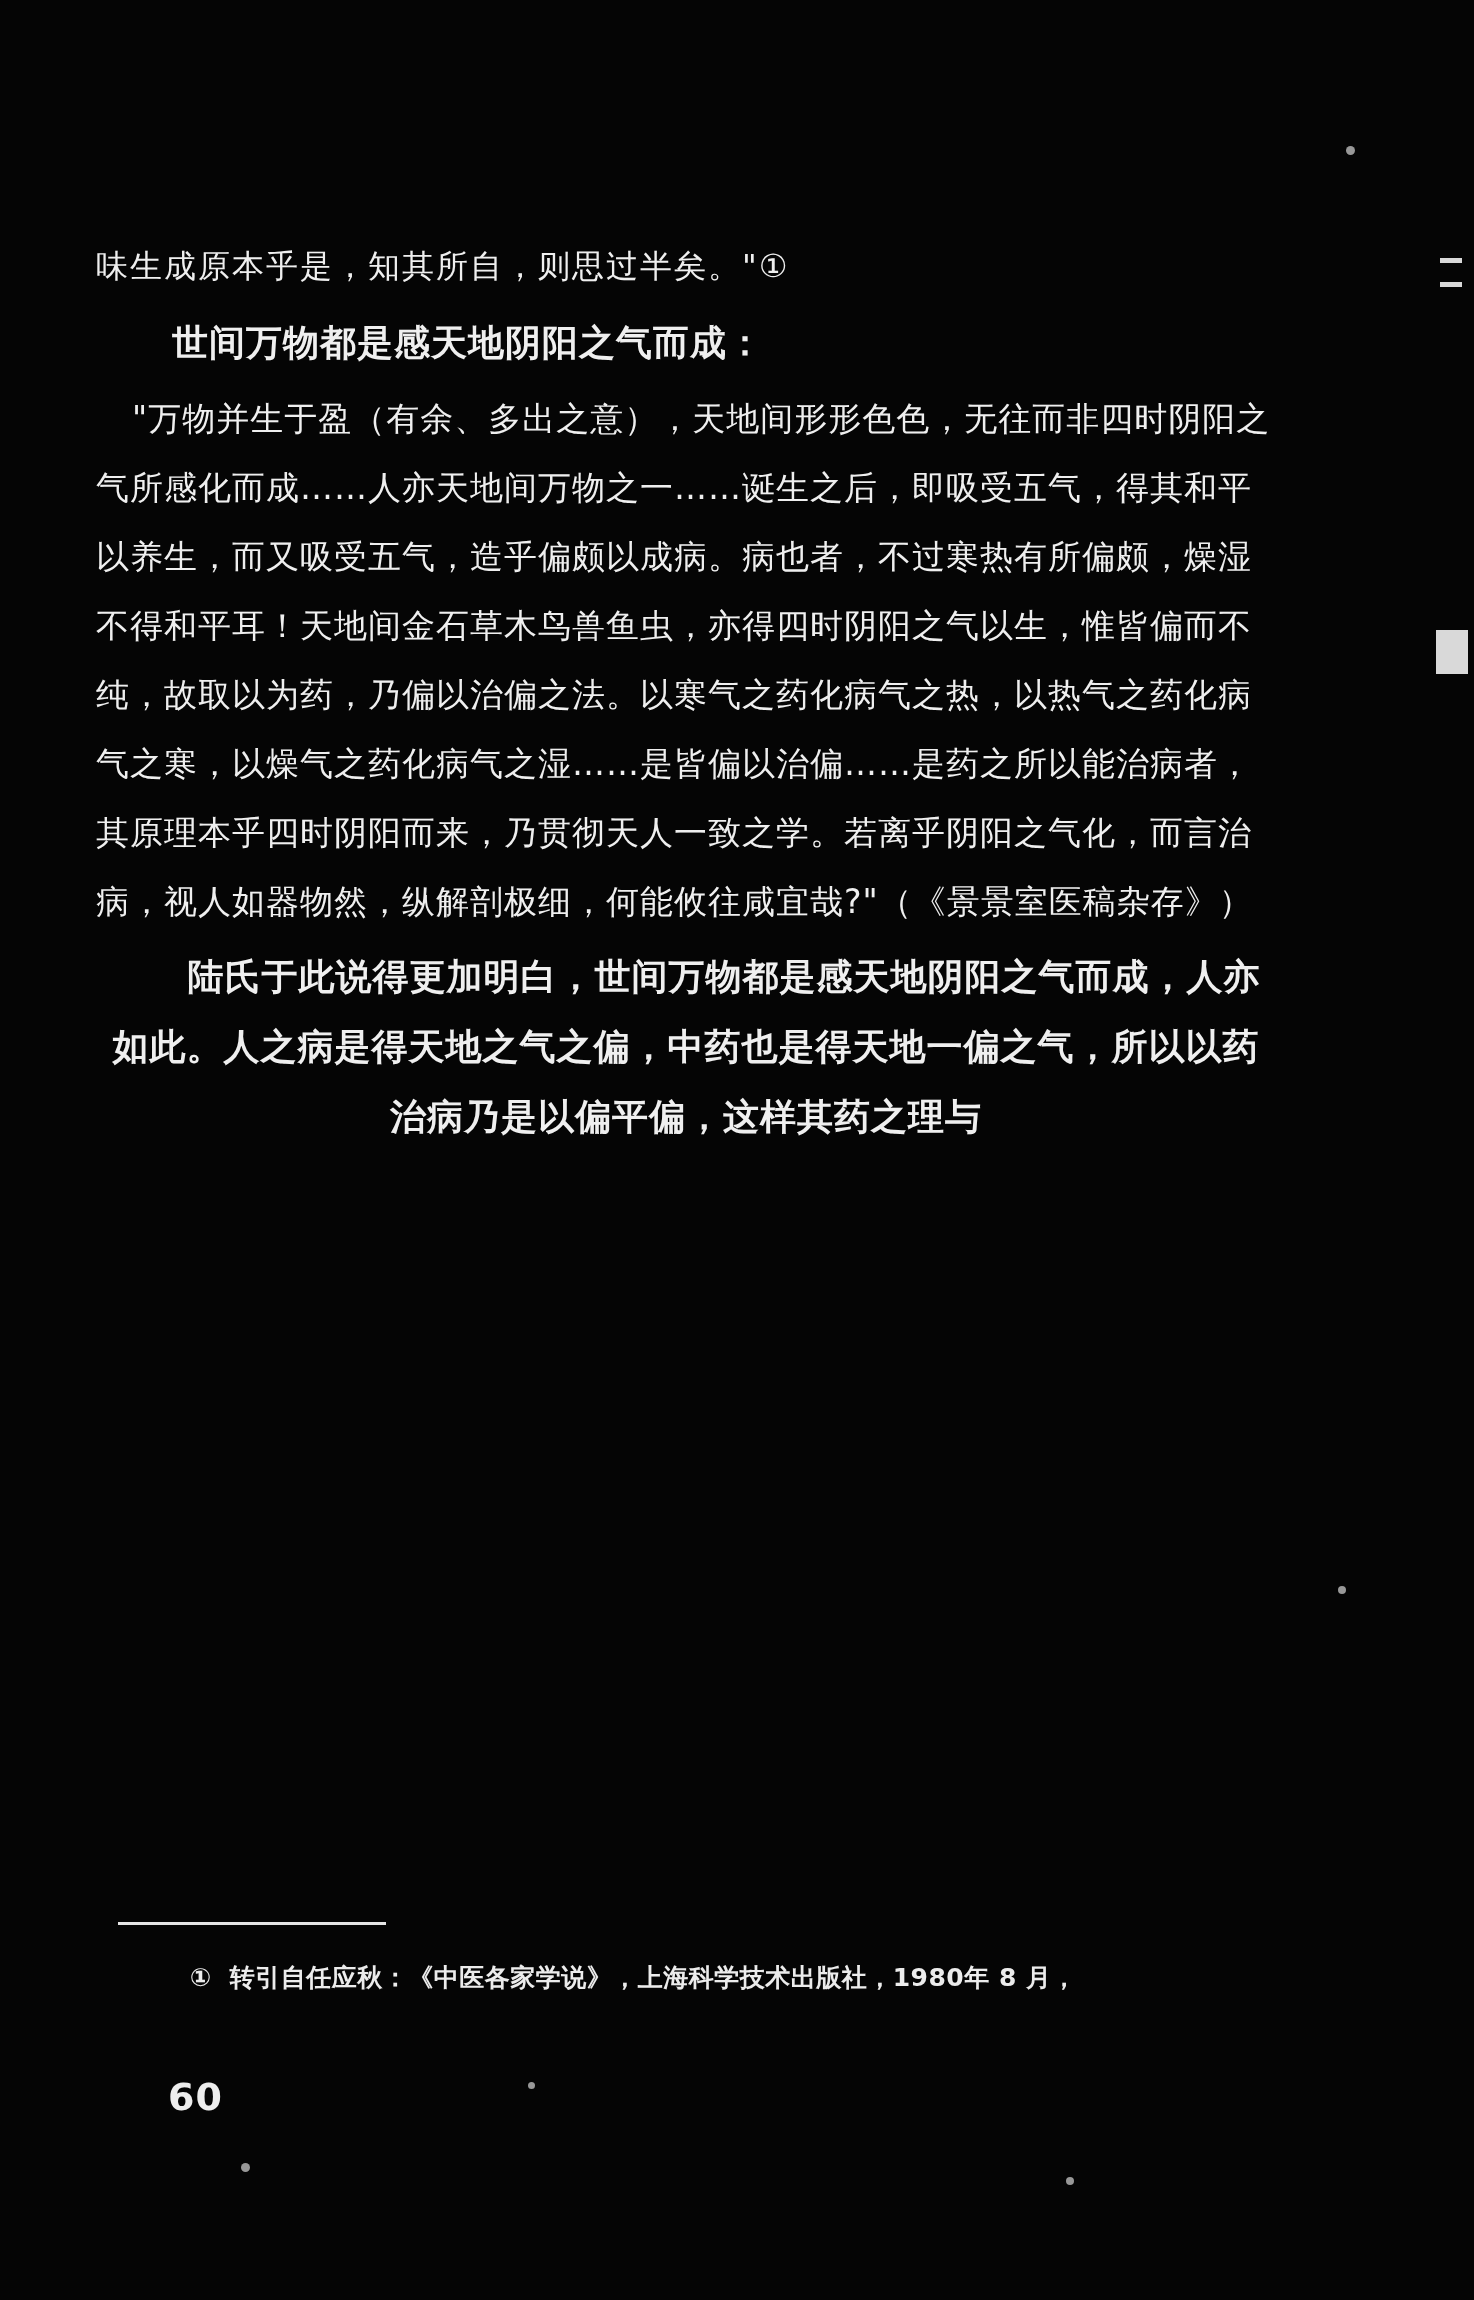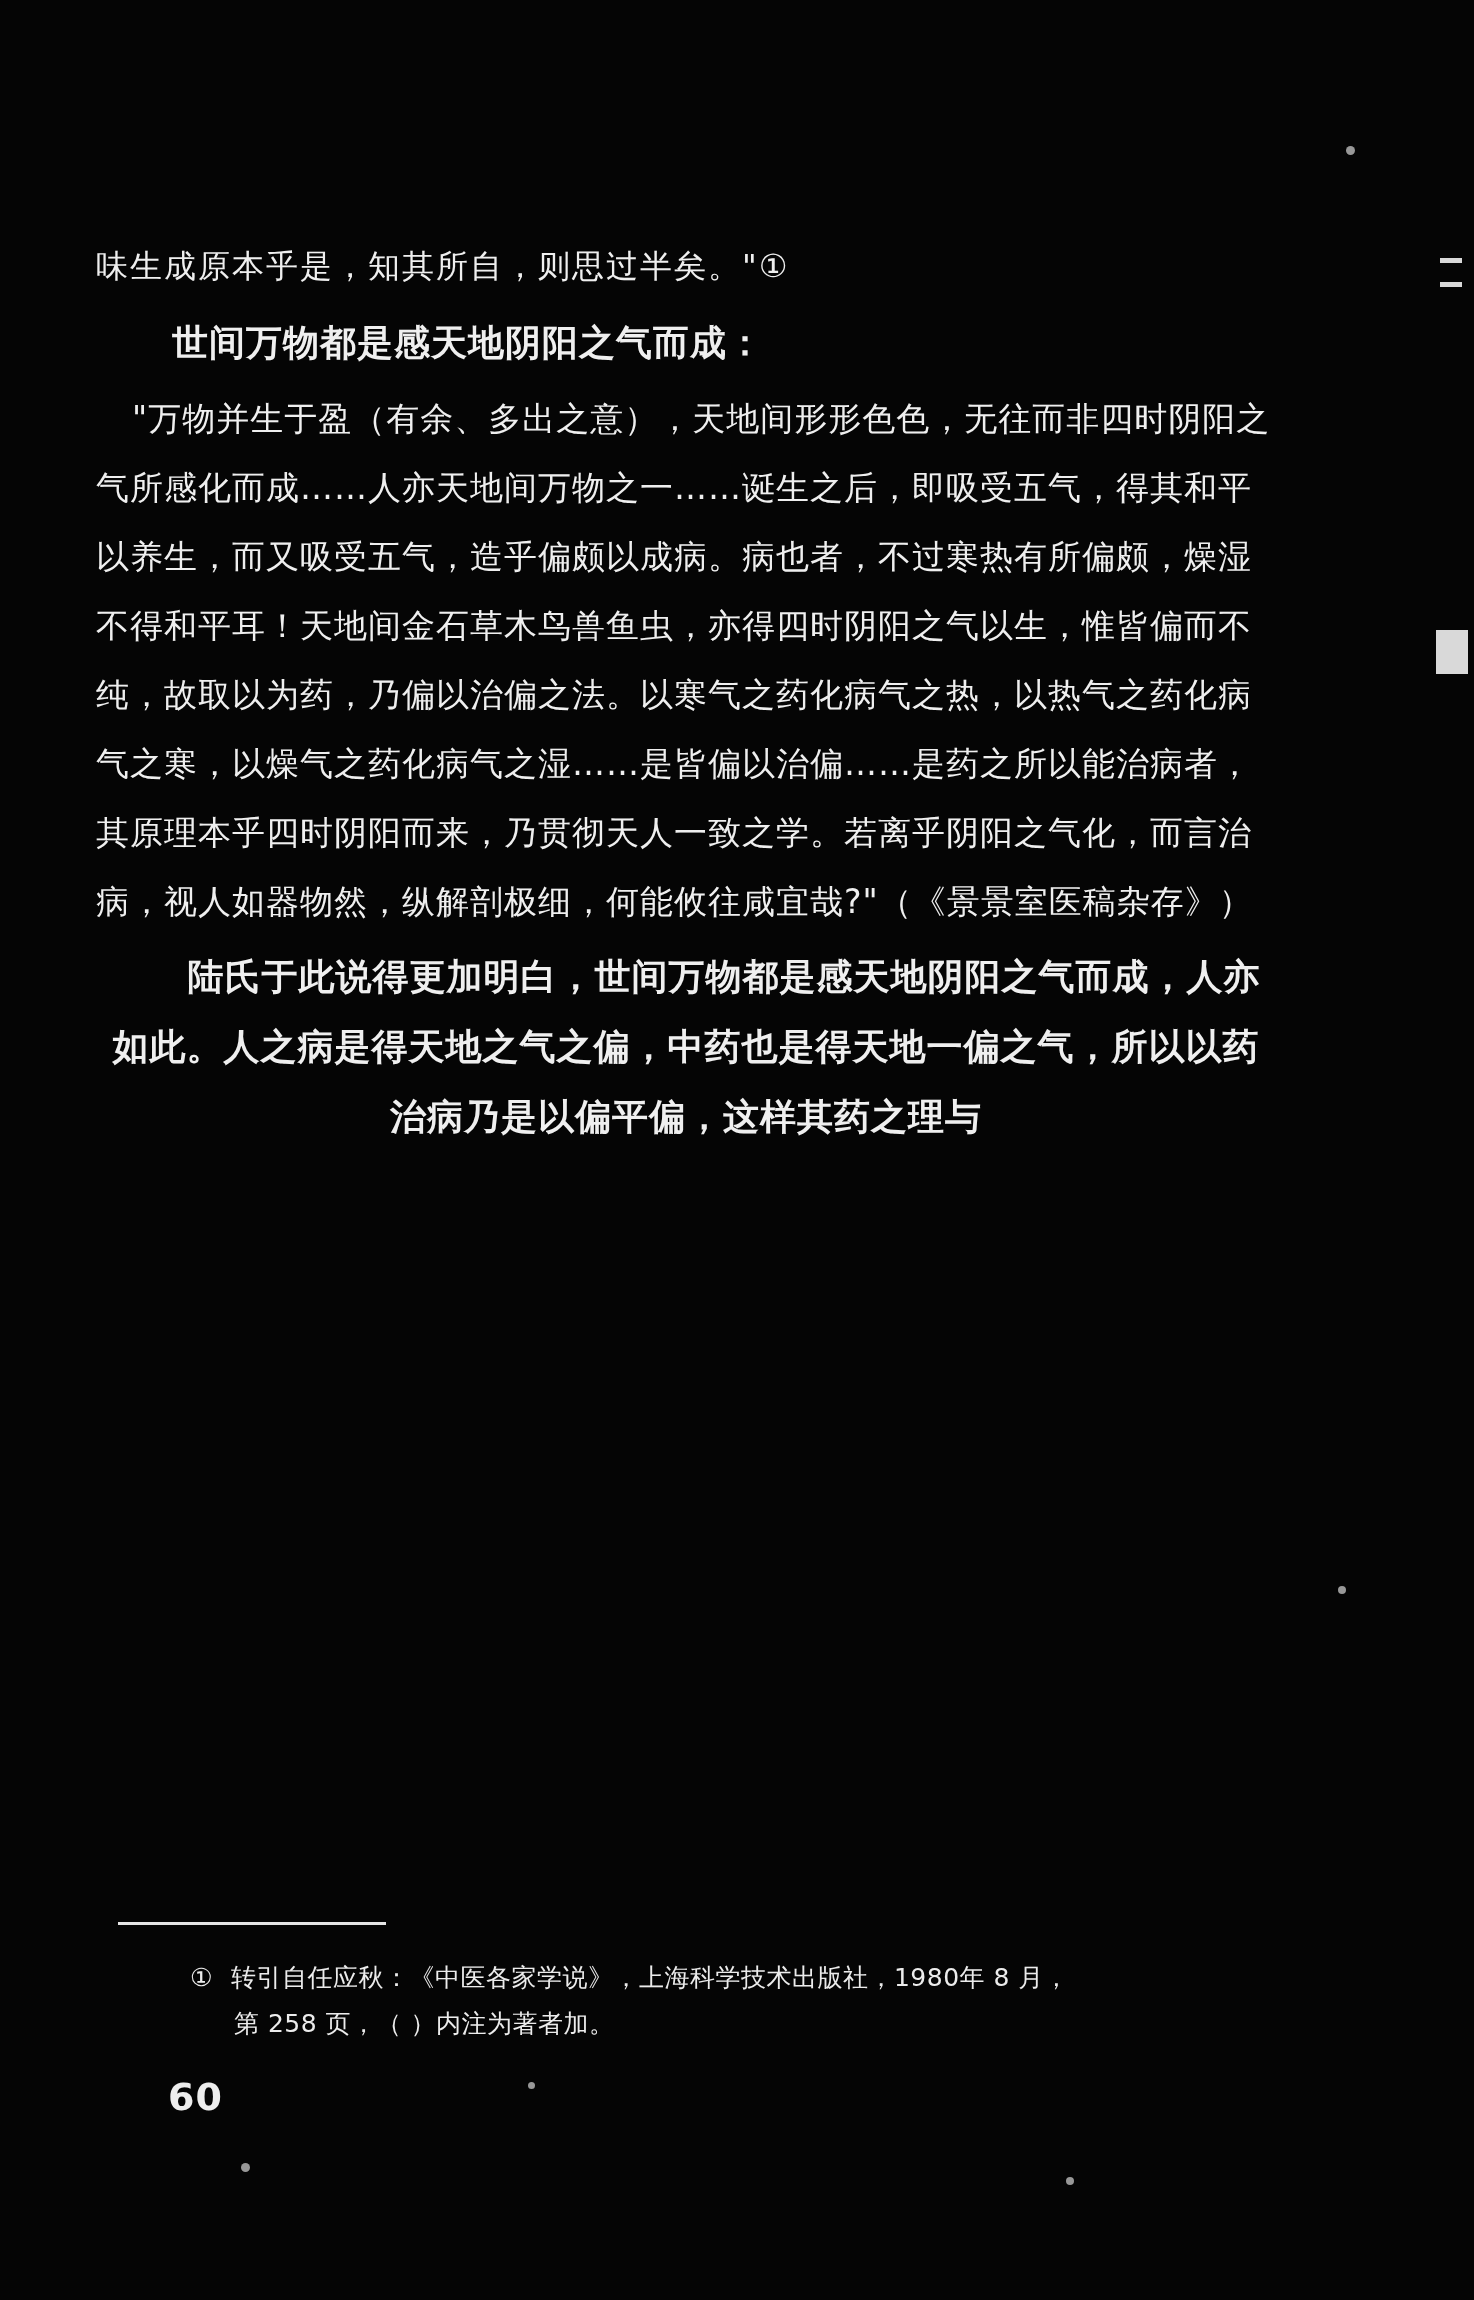--- a/index.html
+++ b/index.html
@@ -108,21 +108,21 @@
   }
 
   .footnote {
     position: absolute;
     left: 190px;
     top: 1955px;
     width: 1100px;
     color: #ececec;
     font-size: 25px;
     line-height: 46px;
-    font-weight: 400;
+    font-weight: 700;
     letter-spacing: 0.5px;
   }
   .footnote .fn-marker {
     margin-right: 18px;
   }
   .footnote .fn-second {
     display: block;
     padding-left: 44px;
   }
 
@@ -154,18 +154,17 @@
     <p class="line-first">味生成原本乎是，知其所自，则思过半矣。"①</p>
     <p class="para-lead">世间万物都是感天地阴阳之气而成：</p>
     <p class="para-quote">"万物并生于盈（有余、多出之意），天地间形形色色，无往而非四时阴阳之气所感化而成……人亦天地间万物之一……诞生之后，即吸受五气，得其和平以养生，而又吸受五气，造乎偏颇以成病。病也者，不过寒热有所偏颇，燥湿不得和平耳！天地间金石草木鸟兽鱼虫，亦得四时阴阳之气以生，惟皆偏而不纯，故取以为药，乃偏以治偏之法。以寒气之药化病气之热，以热气之药化病气之寒，以燥气之药化病气之湿……是皆偏以治偏……是药之所以能治病者，其原理本乎四时阴阳而来，乃贯彻天人一致之学。若离乎阴阳之气化，而言治病，视人如器物然，纵解剖极细，何能攸往咸宜哉?"（《景景室医稿杂存》）</p>
     <p class="para-last">陆氏于此说得更加明白，世间万物都是感天地阴阳之气而成，人亦如此。人之病是得天地之气之偏，中药也是得天地一偏之气，所以以药治病乃是以偏平偏，这样其药之理与</p>
   </div>
 
   <div class="footnote-rule"></div>
 
   <div class="footnote">
     <span class="fn-marker">①</span><span>转引自任应秋：《中医各家学说》，上海科学技术出版社，1980年 8 月，</span>
-    <span class="fn-second">第 258 页，（    ）内注为著者加。</span>
   </div>
 
   <div class="page-number">60</div>
 
 </div>
 
 </body></html>

